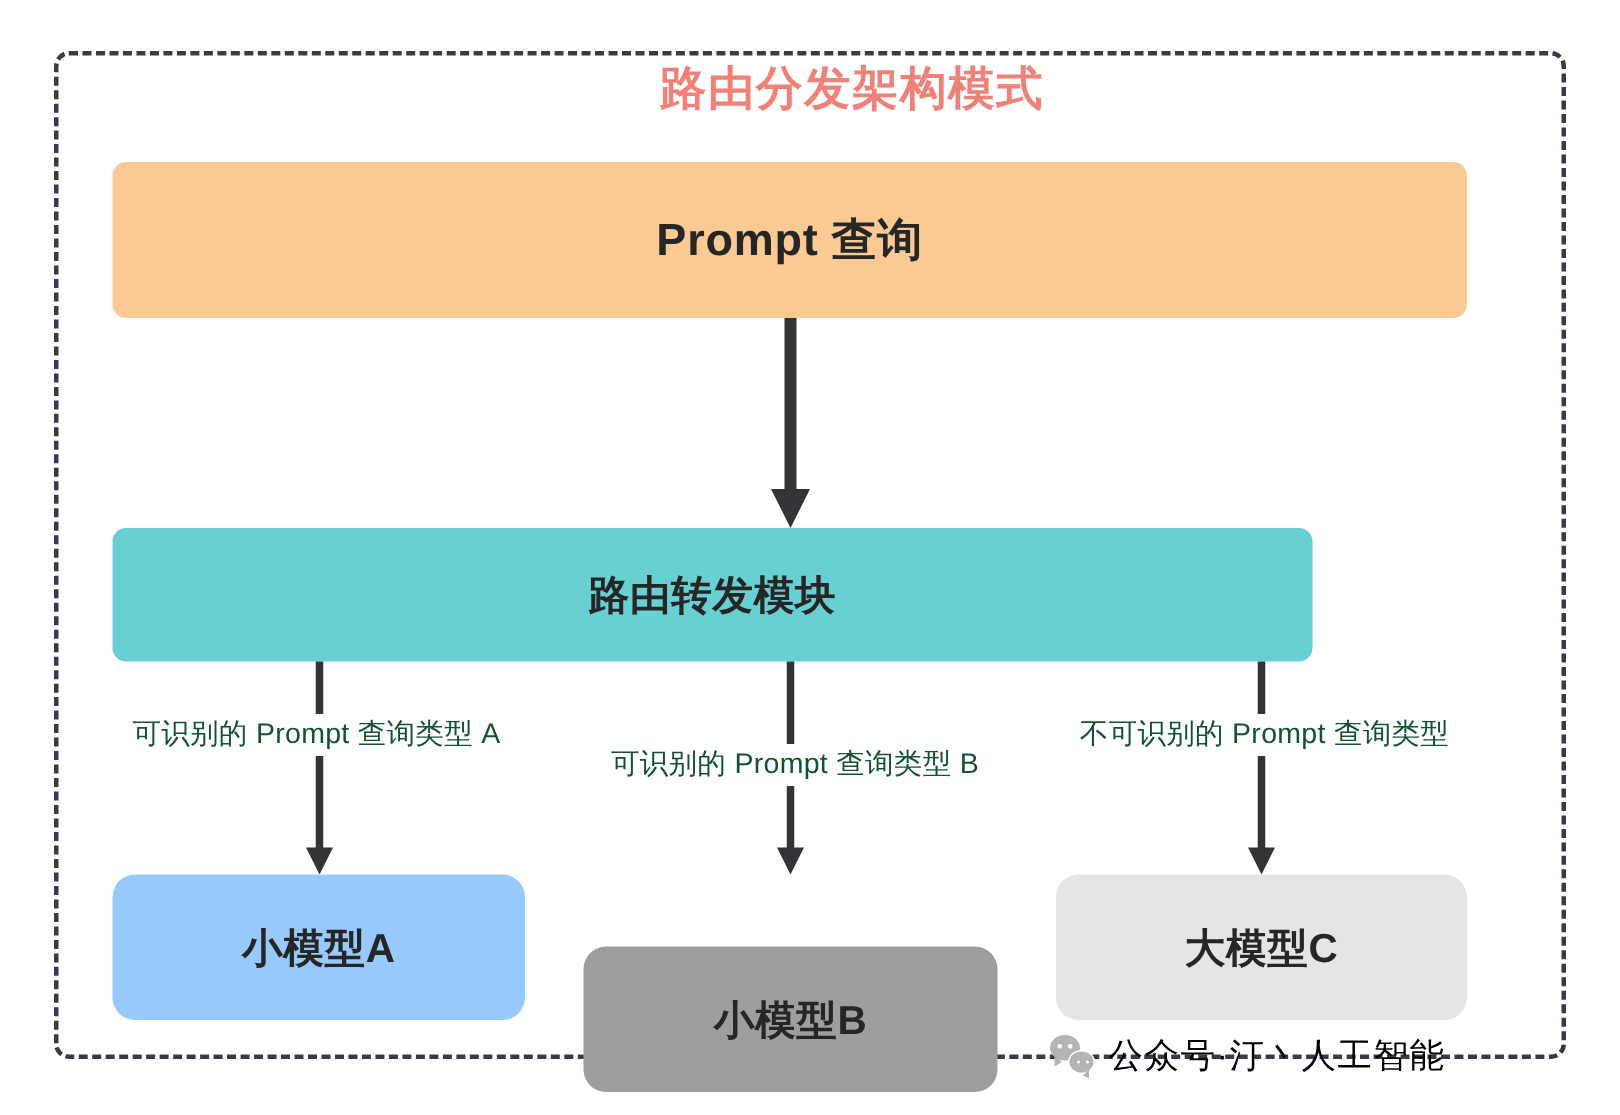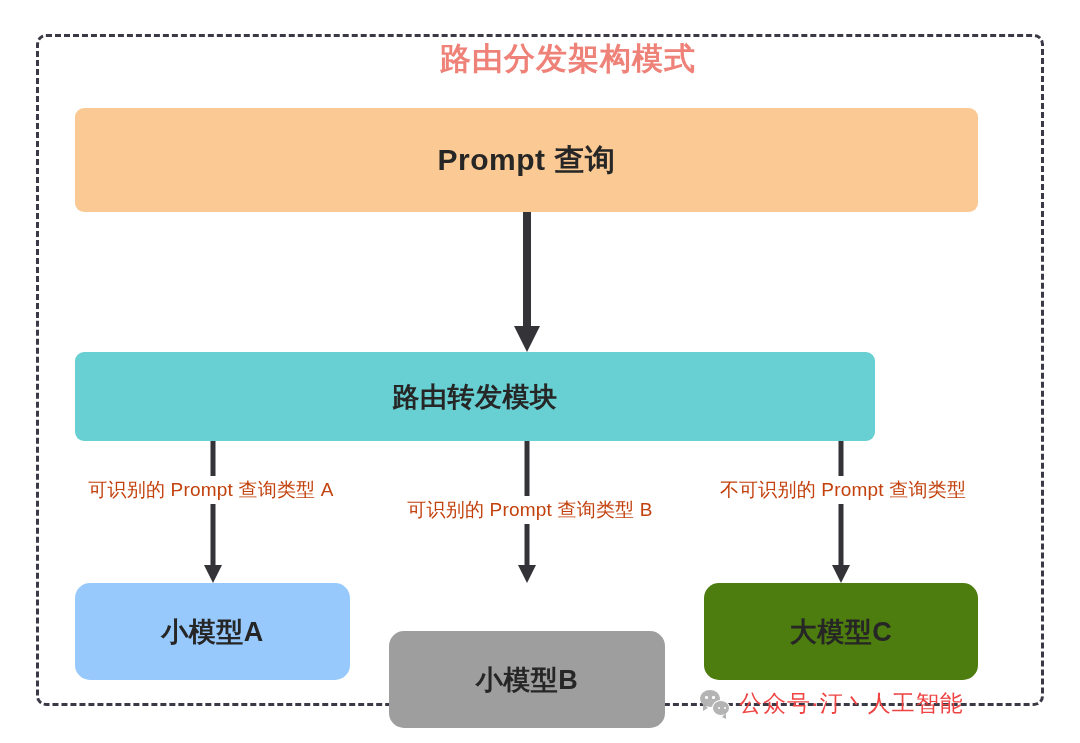--- a/index.html
+++ b/index.html
@@ -85,21 +85,21 @@
 
   .node-leaf {
     top: 583px;
     height: 97px;
     font-size: 27px;
     letter-spacing: 0.5px;
     border-radius: 15px;
   }
   .node-a { left: 75px;  width: 275px; background: #97c9fd; }
   .node-b { left: 389px; width: 276px; background: #9e9e9e; margin-top: 48px; }
-  .node-c { left: 704px; width: 274px; background: #4d7c0f; }
+  .node-c { left: 704px; width: 274px; background: #e5e5e5; }
 
   
   .arrow {
     position: absolute;
     pointer-events: none;
   }
   .arrow .shaft {
     position: absolute;
     left: 50%;
     top: 0;
@@ -157,40 +157,40 @@
   .arrow-b { left: 502px; }
   .arrow-c { left: 816px; }
 
   
   .edge-label {
     position: absolute;
     top: 476px;
     height: 28px;
     line-height: 28px;
     font-size: 19px;
-    color: #c2410c;
+    color: #14532d;
     white-space: nowrap;
     background: #ffffff;
     text-align: center;
     letter-spacing: 0.2px;
   }
   .edge-label-a { left: 66px;  width: 290px; }
   .edge-label-b { left: 385px; width: 290px; margin-top: 20px; }
   .edge-label-c { left: 698px; width: 290px; }
 
   
   .watermark {
     position: absolute;
     left: 700px;
     top: 687px;
     height: 32px;
     display: flex;
     align-items: center;
     gap: 9px;
-    color: #ef4444;
+    color: #000000;
     font-size: 23px;
     letter-spacing: 1px;
     white-space: nowrap;
   }
   .wechat-icon {
     width: 30px;
     height: 26px;
     position: relative;
     flex: 0 0 auto;
   }

